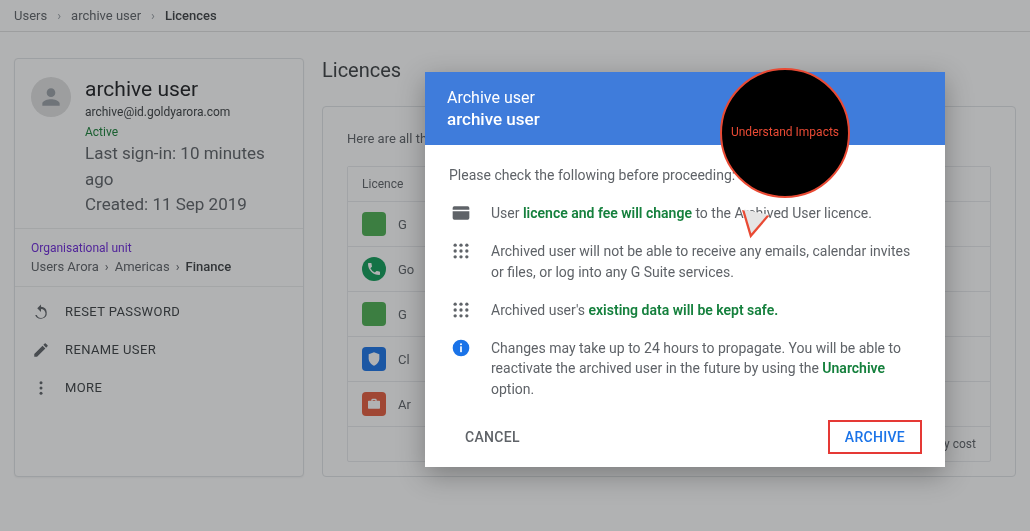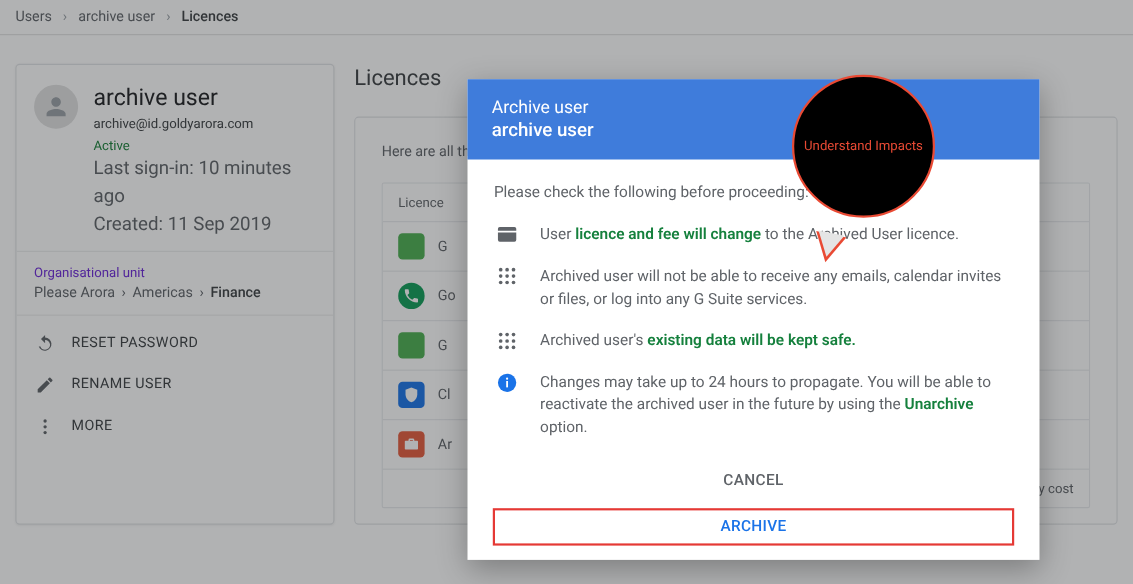--- a/index.html
+++ b/index.html
@@ -58,21 +58,21 @@
   .dialog-header .line1 { font-size:16px; font-weight:400; }
   .dialog-header .line2 { font-size:17px; font-weight:500; margin-top:2px; }
   .dialog-body { padding: 22px 24px 14px 24px; color:#5f6368; font-size:14px; }
   .lead { margin-bottom:20px; }
   .impact-row { display:flex; gap:18px; margin-bottom:18px; align-items:flex-start; }
   .impact-row .ic { width:24px; flex-shrink:0; display:flex; justify-content:center; }
   .impact-row .ic svg { width:20px; height:20px; fill:#5f6368; }
   .impact-row .ic.info svg { fill:#1a73e8; }
   .impact-row .txt { flex:1; line-height:1.45; }
   .bold { font-weight:600; color:#15803d; }
-  .dialog-actions { display:flex; justify-content:space-between; gap:10px; padding-top:4px;flex-direction:column; }
+  .dialog-actions { display:flex; justify-content:space-between; gap:28px; padding-top:4px; }
   .btn { padding: 8px 16px; font-size:14px; font-weight:500; border:none; background:none; color:#5f6368; letter-spacing:0.3px; cursor:pointer; }
   .btn.primary { color:#1a73e8; }
   .btn.primary.highlight { outline:2px solid #e53935; outline-offset:-1px; }
 
   
   .bubble { position:absolute; left:720px; top:68px; width:130px; height:130px; }
   .bubble-circle { width:130px; height:130px; border-radius:50%; background:#000000; border:2px solid #e94a34; display:flex; align-items:center; justify-content:center; text-align:center; font-size:12px; color:#e94a34; line-height:1.3; }
   .bubble-tail { position:absolute; left:22px; bottom:-12px; width:0; height:0; transform: rotate(12deg); }
   .bubble-tail::before { content:""; position:absolute; border-left:14px solid transparent; border-right:14px solid transparent; border-top:26px solid #e94a34; }
   .bubble-tail::after { content:""; position:absolute; left:2px; top:-1px; border-left:12px solid transparent; border-right:12px solid transparent; border-top:22px solid #e5e5e5; }
@@ -102,21 +102,21 @@
         <div class="user-email">archive@id.goldyarora.com</div>
         <div class="status-active">Active</div>
         <div class="meta">Last sign-in: 10 minutes ago</div>
         <div class="meta">Created: 11 Sep 2019</div>
       </div>
     </div>
     <hr class="section-hr">
     <div class="org-unit">
       <div class="org-label">Organisational unit</div>
       <div class="org-path">
-        <span>Please Arora</span>
+        <span>Users Arora</span>
         <span class="sep">›</span>
         <span>Americas</span>
         <span class="sep">›</span>
         <span class="leaf">Finance</span>
       </div>
     </div>
     <hr class="section-hr">
     <div class="actions">
       <div class="action-row">
         <span class="action-icon">

